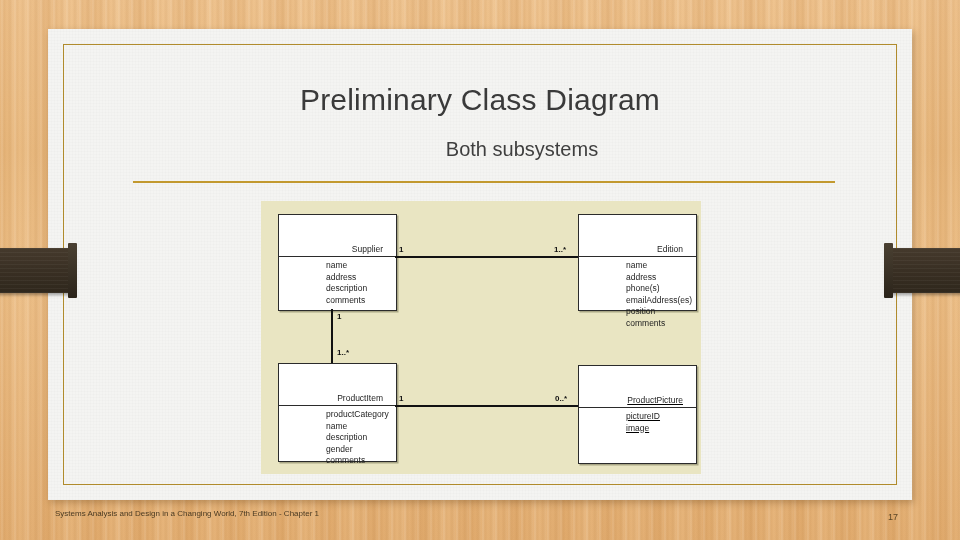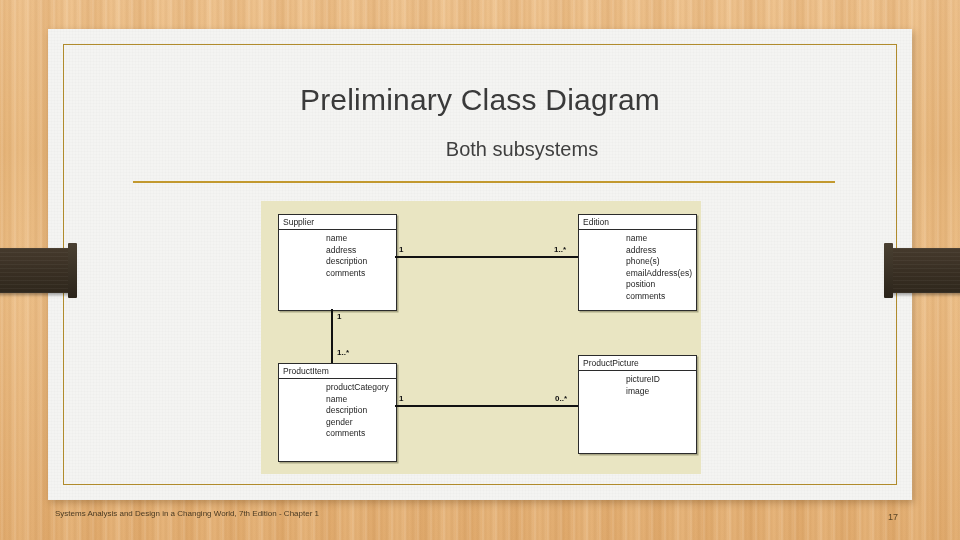--- a/index.html
+++ b/index.html
@@ -72,29 +72,29 @@
   
   #diagram{
     position:absolute;left:261px;top:201px;width:440px;height:273px;
     background:#e9e5c2;
   }
   .cls{
     position:absolute;background:#ffffff;border:1px solid #2b2b2b;
     box-shadow:1.5px 1.5px 0 rgba(90,88,60,0.45);
   }
   .cls-name{
-    text-align:left;font-size:8.5px;color:#1d1d1d;
-    padding:2px 4px 2px;border-bottom:1px solid #2b2b2b;line-height:10px;
+    text-align:right;font-size:8.5px;color:#1d1d1d;
+    padding:2px 13px 2px;border-bottom:1px solid #2b2b2b;line-height:10px;margin-top:27px;
   }
   .cls-attrs{padding:3px 0 0 4px;}
   .cls-attrs div{font-size:8.5px;line-height:11.6px;color:#1d1d1d;white-space:nowrap;margin-left:43px;}
   #cls-supplier      {left:17px; top:13px;  width:117px;height:95px;}
   #cls-contact       {left:317px;top:13px;  width:117px;height:95px;}
   #cls-productitem   {left:17px; top:162px; width:117px;height:97px;}
-  #cls-productpicture{left:317px;top:154px; width:117px;height:97px;}
+  #cls-productpicture{left:317px;top:164px; width:117px;height:97px;text-decoration:underline;}
   
   .line-h{position:absolute;height:2px;background:#111;}
   .line-v{position:absolute;width:2px;background:#111;}
   #line-sup-con{left:134px;top:55px;width:183px;}
   #line-sup-pi {left:70px; top:108px;height:54px;}
   #line-pi-pp  {left:134px;top:204px;width:183px;}
   .mult{position:absolute;font-size:8px;font-weight:bold;color:#111;white-space:nowrap;}
   #mult-sup-1   {left:138px;top:44px;}
   #mult-con-1n  {left:293px;top:44px;}
   #mult-supv-1  {left:76px; top:111px;}

